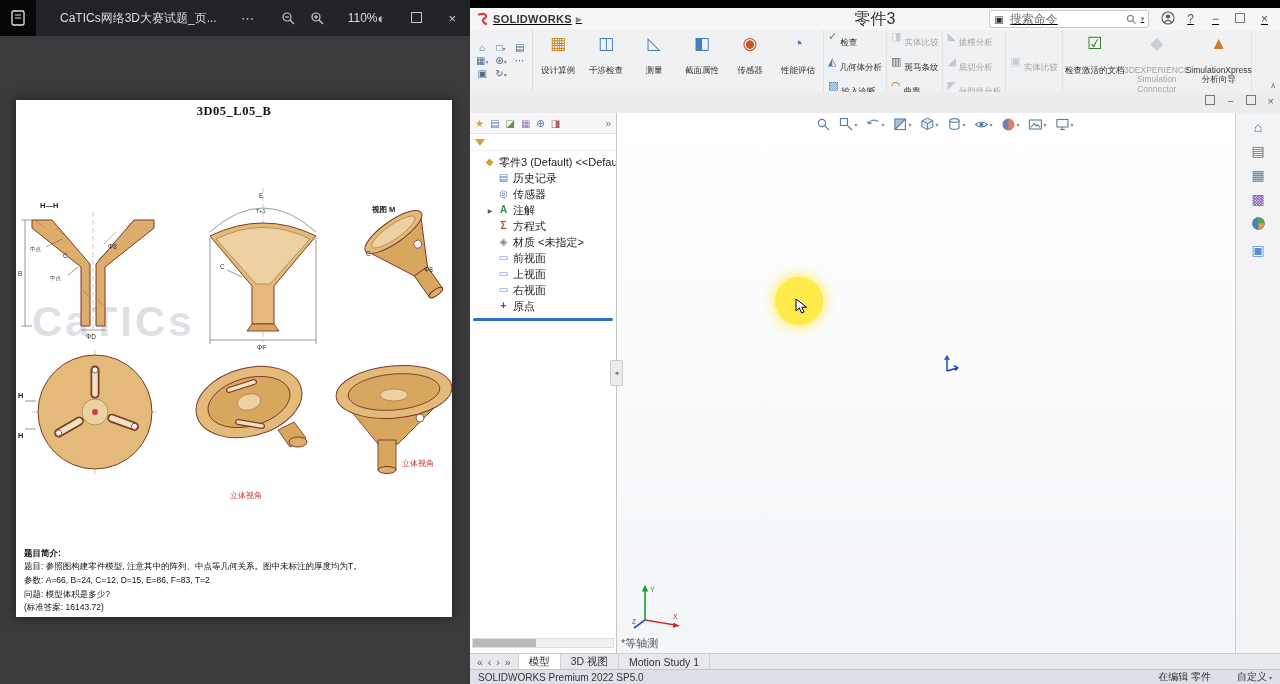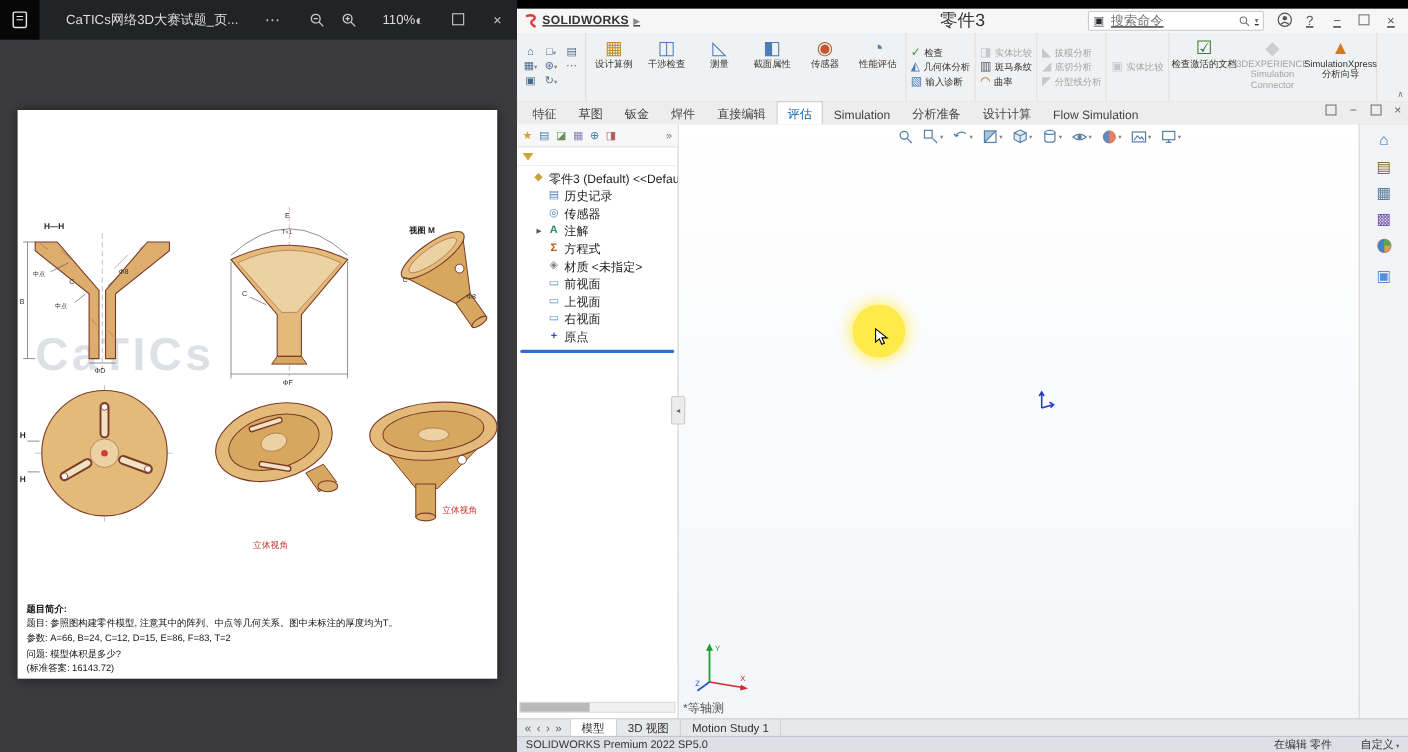--- a/index.html
+++ b/index.html
@@ -54,21 +54,21 @@
   
   .sw-ribbon{position:absolute;top:30px;left:0;right:0;height:62px;background:#f0f1f2;border-bottom:1px solid #d5d5d5;display:flex;align-items:stretch;overflow:hidden;}
   .qa{width:54px;flex:none;display:grid;grid-template-columns:repeat(3,1fr);align-content:center;gap:3px 2px;padding:2px 4px;border-right:1px solid #ddd;}
   .qa-b{font-size:10px;color:#4a6b8c;text-align:center;cursor:pointer;line-height:1;}
   .qa-b em{font-style:normal;font-size:6px;color:#888;}
   .rgroup{display:flex;border-right:1px solid #e2e2e2;padding:0 1px;}
   .rbig{width:46px;display:flex;flex-direction:column;align-items:center;padding:4px 1px 2px 1px;font-size:8.5px;color:#333;text-align:center;cursor:pointer;}
   .wide .rbig{width:60px;}
   .ricon{font-size:17px;line-height:19px;}
   .rsmall .ricon{font-size:11px;line-height:11px;}
-  .rlabel{line-height:1.1;margin-top:1px;}
+  .rlabel{line-height:1.1;margin-top:13px;}
   .rcol{display:flex;flex-direction:column;justify-content:center;gap:2px;padding:2px 4px;border-right:1px solid #e2e2e2;}
   .rsmall{display:flex;align-items:center;gap:3px;font-size:8.5px;color:#333;white-space:nowrap;cursor:pointer;}
   .disabled{opacity:.42;}
   .ribbon-collapse{position:absolute;right:4px;bottom:2px;font-size:8px;color:#777;cursor:pointer;}
   
   .sw-tabs{position:absolute;top:92px;left:0;right:0;height:21px;background:#ededee;border-bottom:1px solid #c9c9c9;display:flex;align-items:flex-end;padding-left:4px;}
   .tabsflex{display:flex;align-items:flex-end;height:100%;}
   .rtab{padding:3px 9px 2px 9px;font-size:11px;color:#444;border:1px solid transparent;border-bottom:none;cursor:pointer;white-space:nowrap;}
   .rtab.active{background:#fff;color:#0a62a8;border-color:#c9c9c9;}
   .tab-winctl{position:absolute;right:6px;top:3px;display:flex;align-items:center;gap:12px;color:#666;}
@@ -144,20 +144,21 @@
     </span>
     <span class="lv-zoom">110%</span>
     <span class="lv-win">
       <span class="lv-ctl">◐</span>
       <span class="lv-ctl"><span class="sq"></span></span>
       <span class="lv-ctl">×</span>
     </span>
   </div>
 
   <div class="page">
+    <div class="ptitle">3D05_L05_B</div>
 
     <svg class="draw" width="436" height="517" viewBox="0 0 436 517">
 
       <text class="wm" x="16" y="236">CaTICs</text>
 
       <g>
         <text class="lbl" x="24" y="108">H—H</text>
         <line class="cl" x1="77" y1="112" x2="77" y2="236"></line>
         <path class="oL" d="M16,120 L36,120 L74,164 L74,226 L65,226 L65,167 L16,128 Z"></path>
         <path class="oL" d="M138,120 L118,120 L80,164 L80,226 L89,226 L89,167 L138,128 Z"></path>
@@ -435,42 +436,20 @@
           <div class="rbig">
             <span class="ricon" style="color: rgb(208, 122, 42);">▲</span>
             <span class="rlabel">SimulationXpress 分析向导</span>
           </div>
         </div>
 
       <span class="ribbon-collapse">∧</span>
     </div>
 
     <div class="sw-tabs">
-      <div class="tabsflex">
-
-          <div class="rtab">特征</div>
-
-          <div class="rtab">草图</div>
-
-          <div class="rtab">钣金</div>
-
-          <div class="rtab">焊件</div>
-
-          <div class="rtab">直接编辑</div>
-
-          <div class="rtab active">评估</div>
-
-          <div class="rtab">Simulation</div>
-
-          <div class="rtab">分析准备</div>
-
-          <div class="rtab">设计计算</div>
-
-          <div class="rtab">Flow Simulation</div>
-        </div>
       <span class="tab-winctl">
         <span class="tiny"><span class="sq2"></span></span>
         <span class="tiny">−</span>
         <span class="tiny"><span class="sq2"></span></span>
         <span class="tiny">×</span>
       </span>
     </div>
 
     <div class="sw-main">
 

